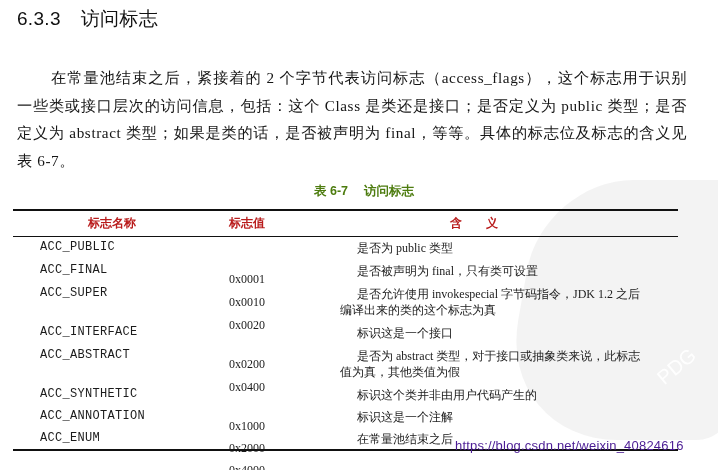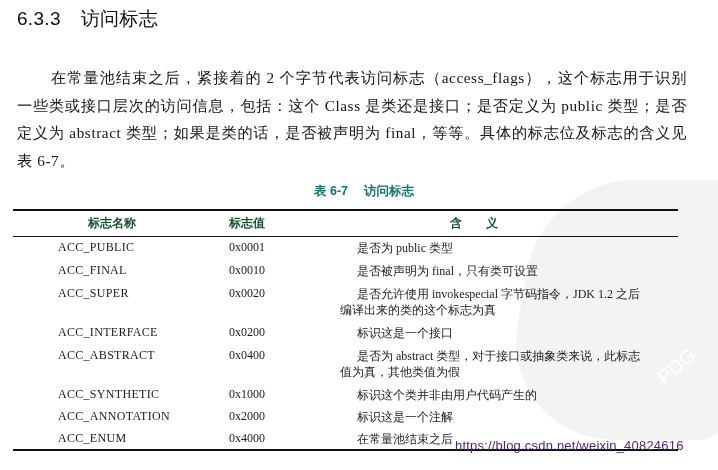--- a/index.html
+++ b/index.html
@@ -15,35 +15,35 @@
   }
   .heading .num { margin-right:20px; }
   .para {
     position:absolute; left:17px; top:64px; width:670px;
     font-size:15.2px; line-height:27.5px; color:#151515;
     text-indent:34px; letter-spacing:0.6px; text-align:justify;
   }
   .caption {
     position:absolute; left:0; width:718px; top:183px; text-align:center;
     font-family: "Liberation Sans", "DejaVu Sans", sans-serif;
-    font-size:12.5px; font-weight:bold; color:#0f766e; padding-left:10px; box-sizing:border-box;
+    font-size:12.5px; font-weight:bold; color:#4d7c0f; padding-left:10px; box-sizing:border-box;
   }
   .caption .cap-num { margin-right:16px; }
   .rule { position:absolute; left:13px; width:665px; background:#111; }
   .rule.top { top:209px; height:2px; }
   .rule.mid { top:236px; height:1px; }
   .rule.bot { top:449px; height:2px; }
   .th {
     position:absolute; top:215px;
     font-family: "Liberation Sans", "DejaVu Sans", sans-serif;
-    font-size:12px; font-weight:bold; color:#14532d;
+    font-size:12px; font-weight:bold; color:#b91c1c;
   }
   .row { position:absolute; left:0; width:718px; font-size:12px; color:#1b1b1b; }
-  .row .c-name { position:absolute; left:58px; letter-spacing:0.3px; }
-  .row .c-val  { position:absolute; left:229px; }
+  .row .c-name { position:absolute; left:40px; letter-spacing:0.3px;font-family:Liberation Mono, monospace; }
+  .row .c-val  { position:absolute; left:229px;margin-top:32px; }
   .row .c-desc { position:absolute; left:340px; width:340px; line-height:16px; }
   .row .c-desc .l1 { display:block; padding-left:17px; }
   .row .c-desc .l2 { display:block; }
   .wm-seal {
     position:absolute; left:520px; top:180px; width:230px; height:260px;
     background:#e9e9e9; opacity:0.55; transform:skewX(-10deg);
     border-radius:90px 30px 30px 120px;
   }
   .wm-pdg {
     position:absolute; left:655px; top:355px; font-family:"Liberation Sans","DejaVu Sans",sans-serif;

